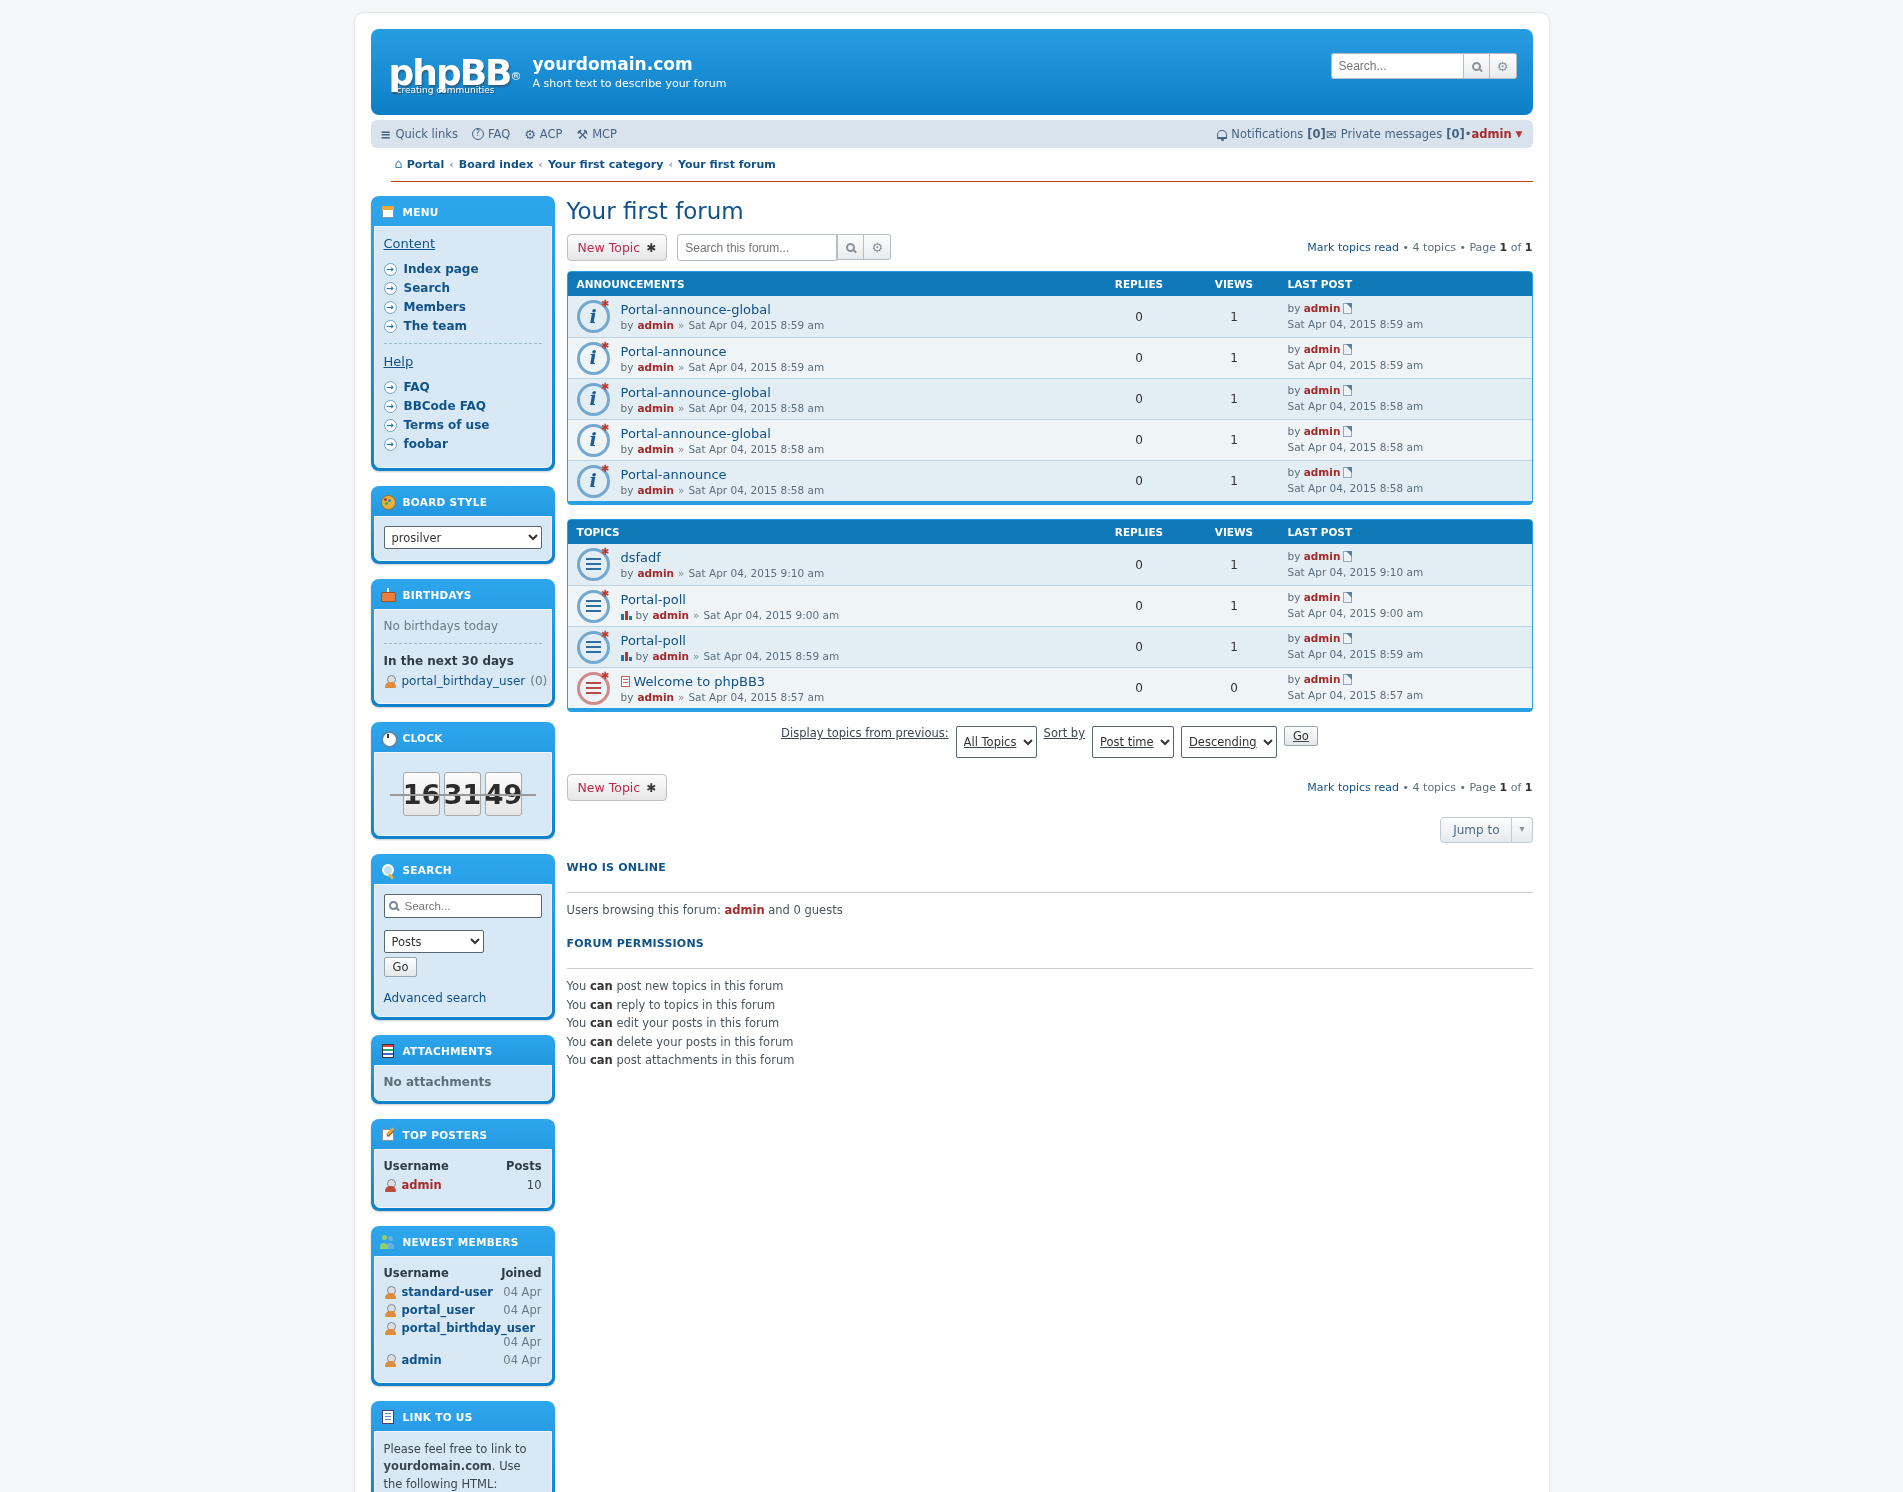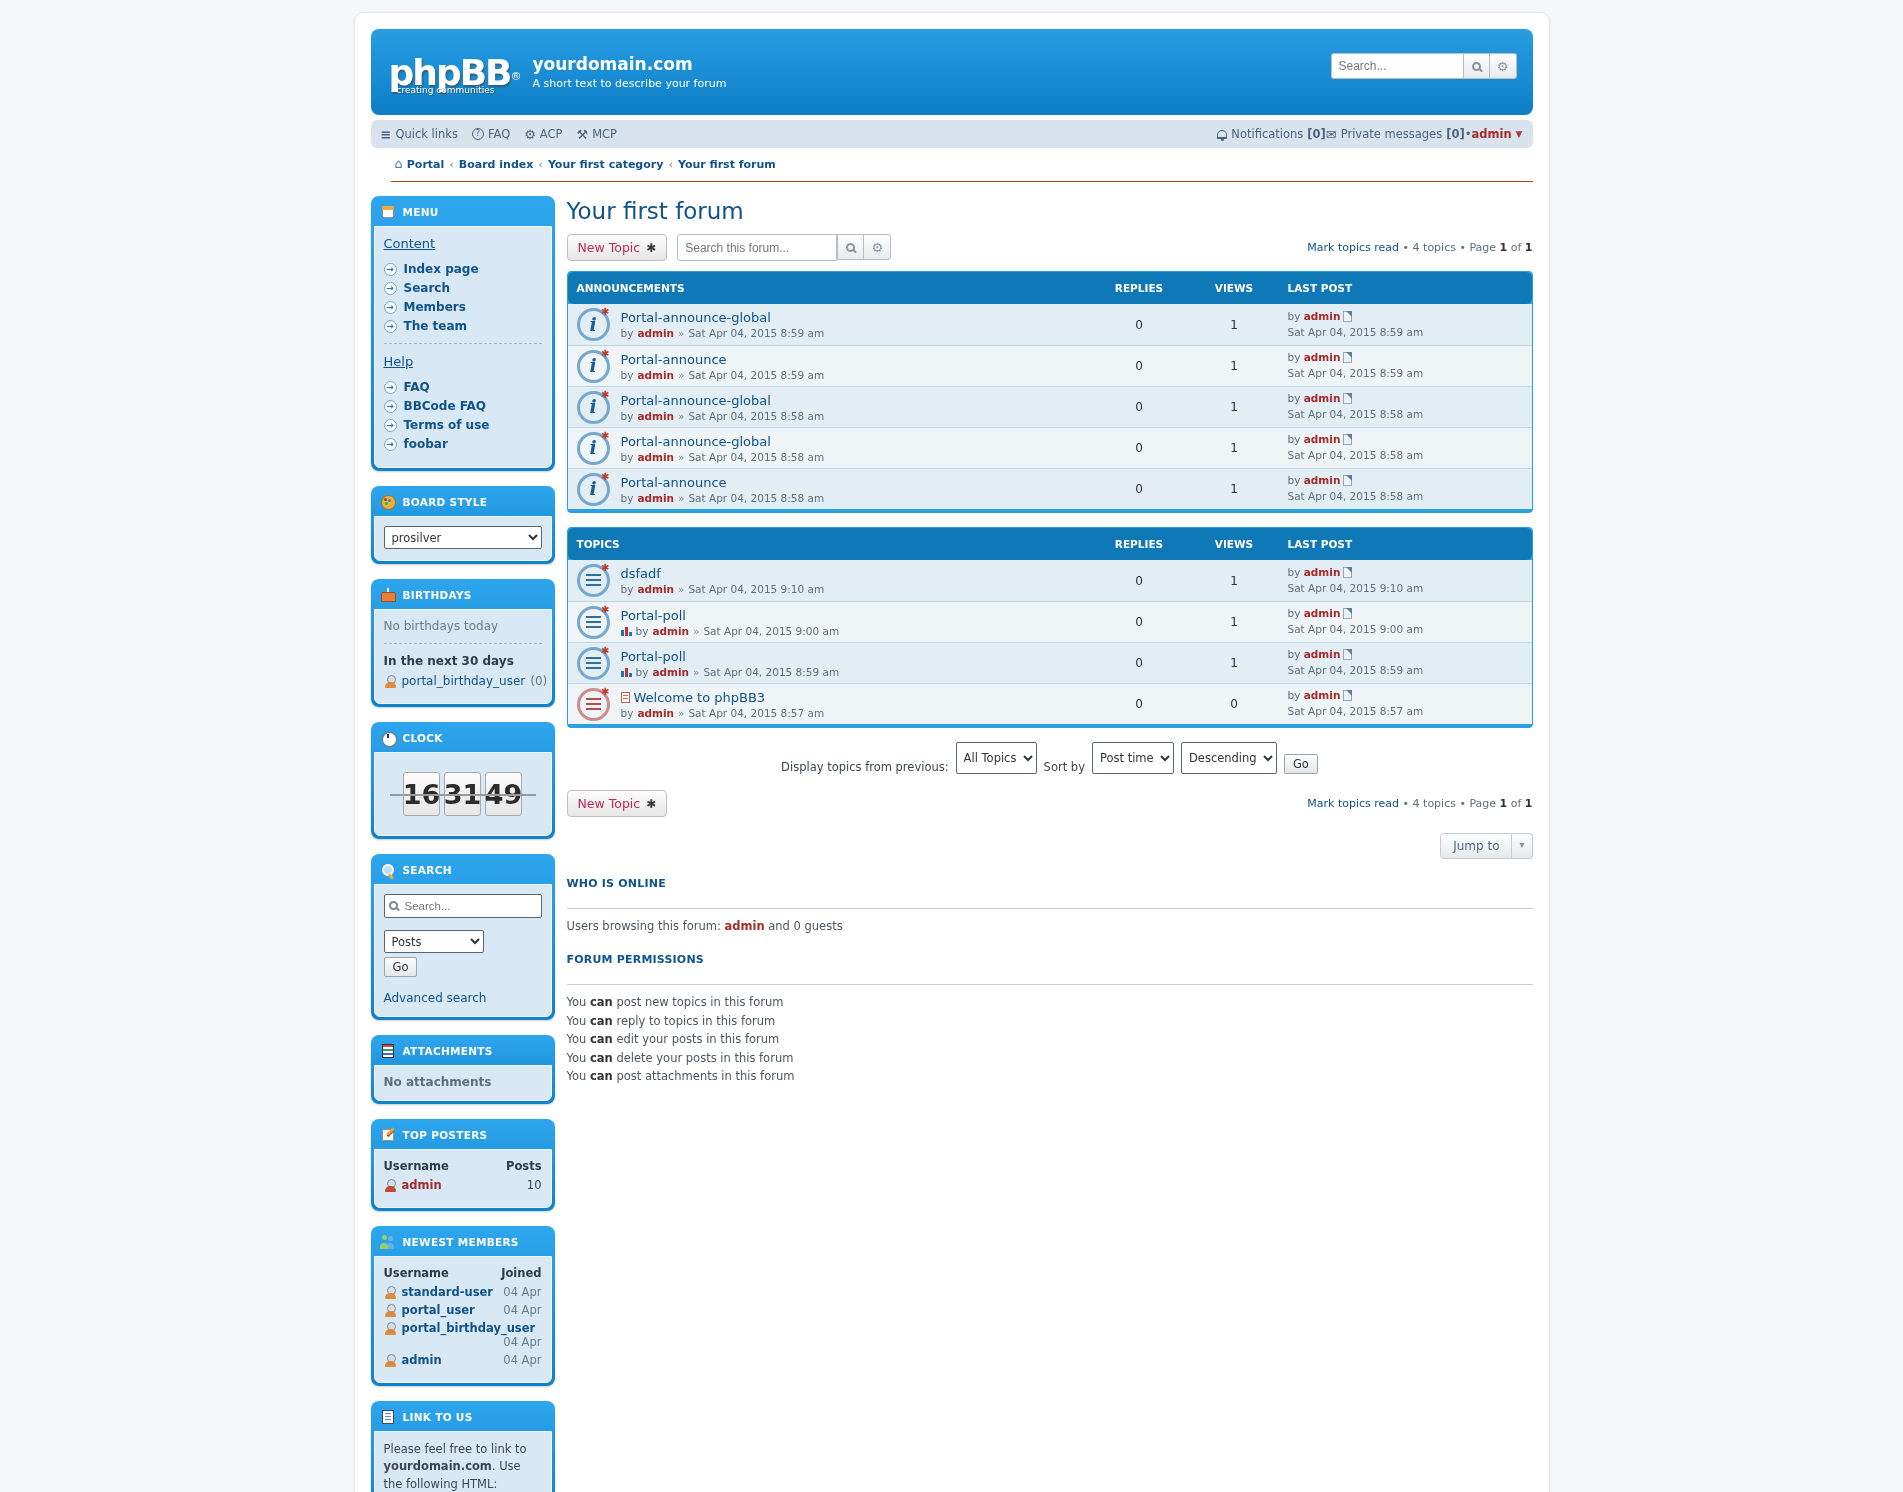--- a/index.html
+++ b/index.html
@@ -93,21 +93,21 @@
                   color:#bc2a4d; font-size:12.5px; cursor:pointer; font-family:inherit; display:inline-flex; gap:6px; align-items:center; }
   .btn-newtopic .star { color:#3a3a3a; font-size:12px; }
   .forum-search { display:flex; margin-left:10px; }
   .forum-search input { width:160px; height:27px; border:1px solid #b5bec6; padding:0 7px; font-size:12px; color:#555; border-radius:3px 0 0 3px; }
   .markread { margin-left:auto; font-size:11px; color:#5d6f7b; }
   .markread a { color:#105289; }
   .markread b { color:#333; }
 
   
   .t-table { border:1px solid #29a0e1; border-radius:4px; margin-bottom:14px; overflow:hidden; background:#29a0e1; padding-bottom:3px; }
-  .t-head { background:#0f78b6; color:#fff; display:flex; font-size:10.5px; font-weight:bold; height:32px; align-items:center;border-radius:6px; }
+  .t-head { background:#0f78b6; color:#fff; display:flex; font-size:10.5px; font-weight:bold; height:24px; align-items:center; }
   .t-head .th-title { flex:1; padding-left:9px; }
   .col-replies, .col-views { width:95px; text-align:center; flex:none; }
   .col-last { width:250px; flex:none; padding-left:6px; }
   .t-row { display:flex; align-items:center; background:#eff4f7; min-height:41px; padding:3px 0; }
   .t-row:nth-child(even) { background:#e2edf4; }
   .t-row + .t-row { border-top:1px solid #bdd4e4; }
   .t-title-cell { flex:1; min-width:0; }
   .t-title { color:#105289; font-size:13px; }
   .t-meta { font-size:10.5px; color:#5d6f7b; margin-top:2px; display:flex; align-items:center; gap:4px; }
   .t-meta .sep { color:#7d8b97; }
@@ -131,21 +131,21 @@
                           linear-gradient(#bb3333,#bb3333) 4px 100%/3px 9px no-repeat,
                           linear-gradient(#1b76b5,#1b76b5) 8px 100%/3px 4px no-repeat; }
   .attach-mini { width:9px; height:11px; display:inline-block; background:#fff; border:1px solid #bb6a4e; position:relative;
                  vertical-align:-1px; margin-right:4px; }
   .attach-mini::after { content:""; position:absolute; top:2px; left:1px; right:1px; height:6px;
                  background:repeating-linear-gradient(180deg,#cc6655 0 1px,transparent 1px 3px); }
   .goto-icon { width:9px; height:11px; display:inline-block; background:#eef3f7; border:1px solid #93a9bb; position:relative; vertical-align:-2px; margin-left:3px; }
   .goto-icon::after { content:""; position:absolute; right:-1px; top:-1px; border:3px solid transparent; border-top-color:#5d7popular; border-top-color:#5d7f9d; border-right-color:#5d7f9d; }
 
   
-  .display-ctl { display:flex; justify-content:center; align-items:flex-end; gap:7px; font-size:11.5px; color:#3c4650; margin:12px 0 16px; }
+  .display-ctl { display:flex; justify-content:center; align-items:flex-start; gap:7px; font-size:11.5px; color:#3c4650; margin:12px 0 16px;text-decoration:underline; }
   .display-ctl select { height:32px; }
   .bottom-row { display:flex; align-items:center; margin-bottom:16px; }
   .return-link { font-size:11.5px; color:#105289; }
   .return-wrap { margin:4px 0 10px; }
   .return-wrap .sep { color:#8a98a5; margin-right:4px; }
   .jump-wrap { display:flex; justify-content:flex-end; margin-bottom:14px; }
   .btn-jump { display:flex; }
   .btn-jump .jlabel { background:linear-gradient(#fdfdfd,#e6e9ec); border:1px solid #c5cbd1; border-radius:4px 0 0 4px;
                       padding:5px 12px; font-size:12px; color:#4d6b8a; cursor:pointer; }
   .btn-jump .jarrow { background:linear-gradient(#fdfdfd,#e6e9ec); border:1px solid #c5cbd1; border-left:none; border-radius:0 4px 4px 0;

